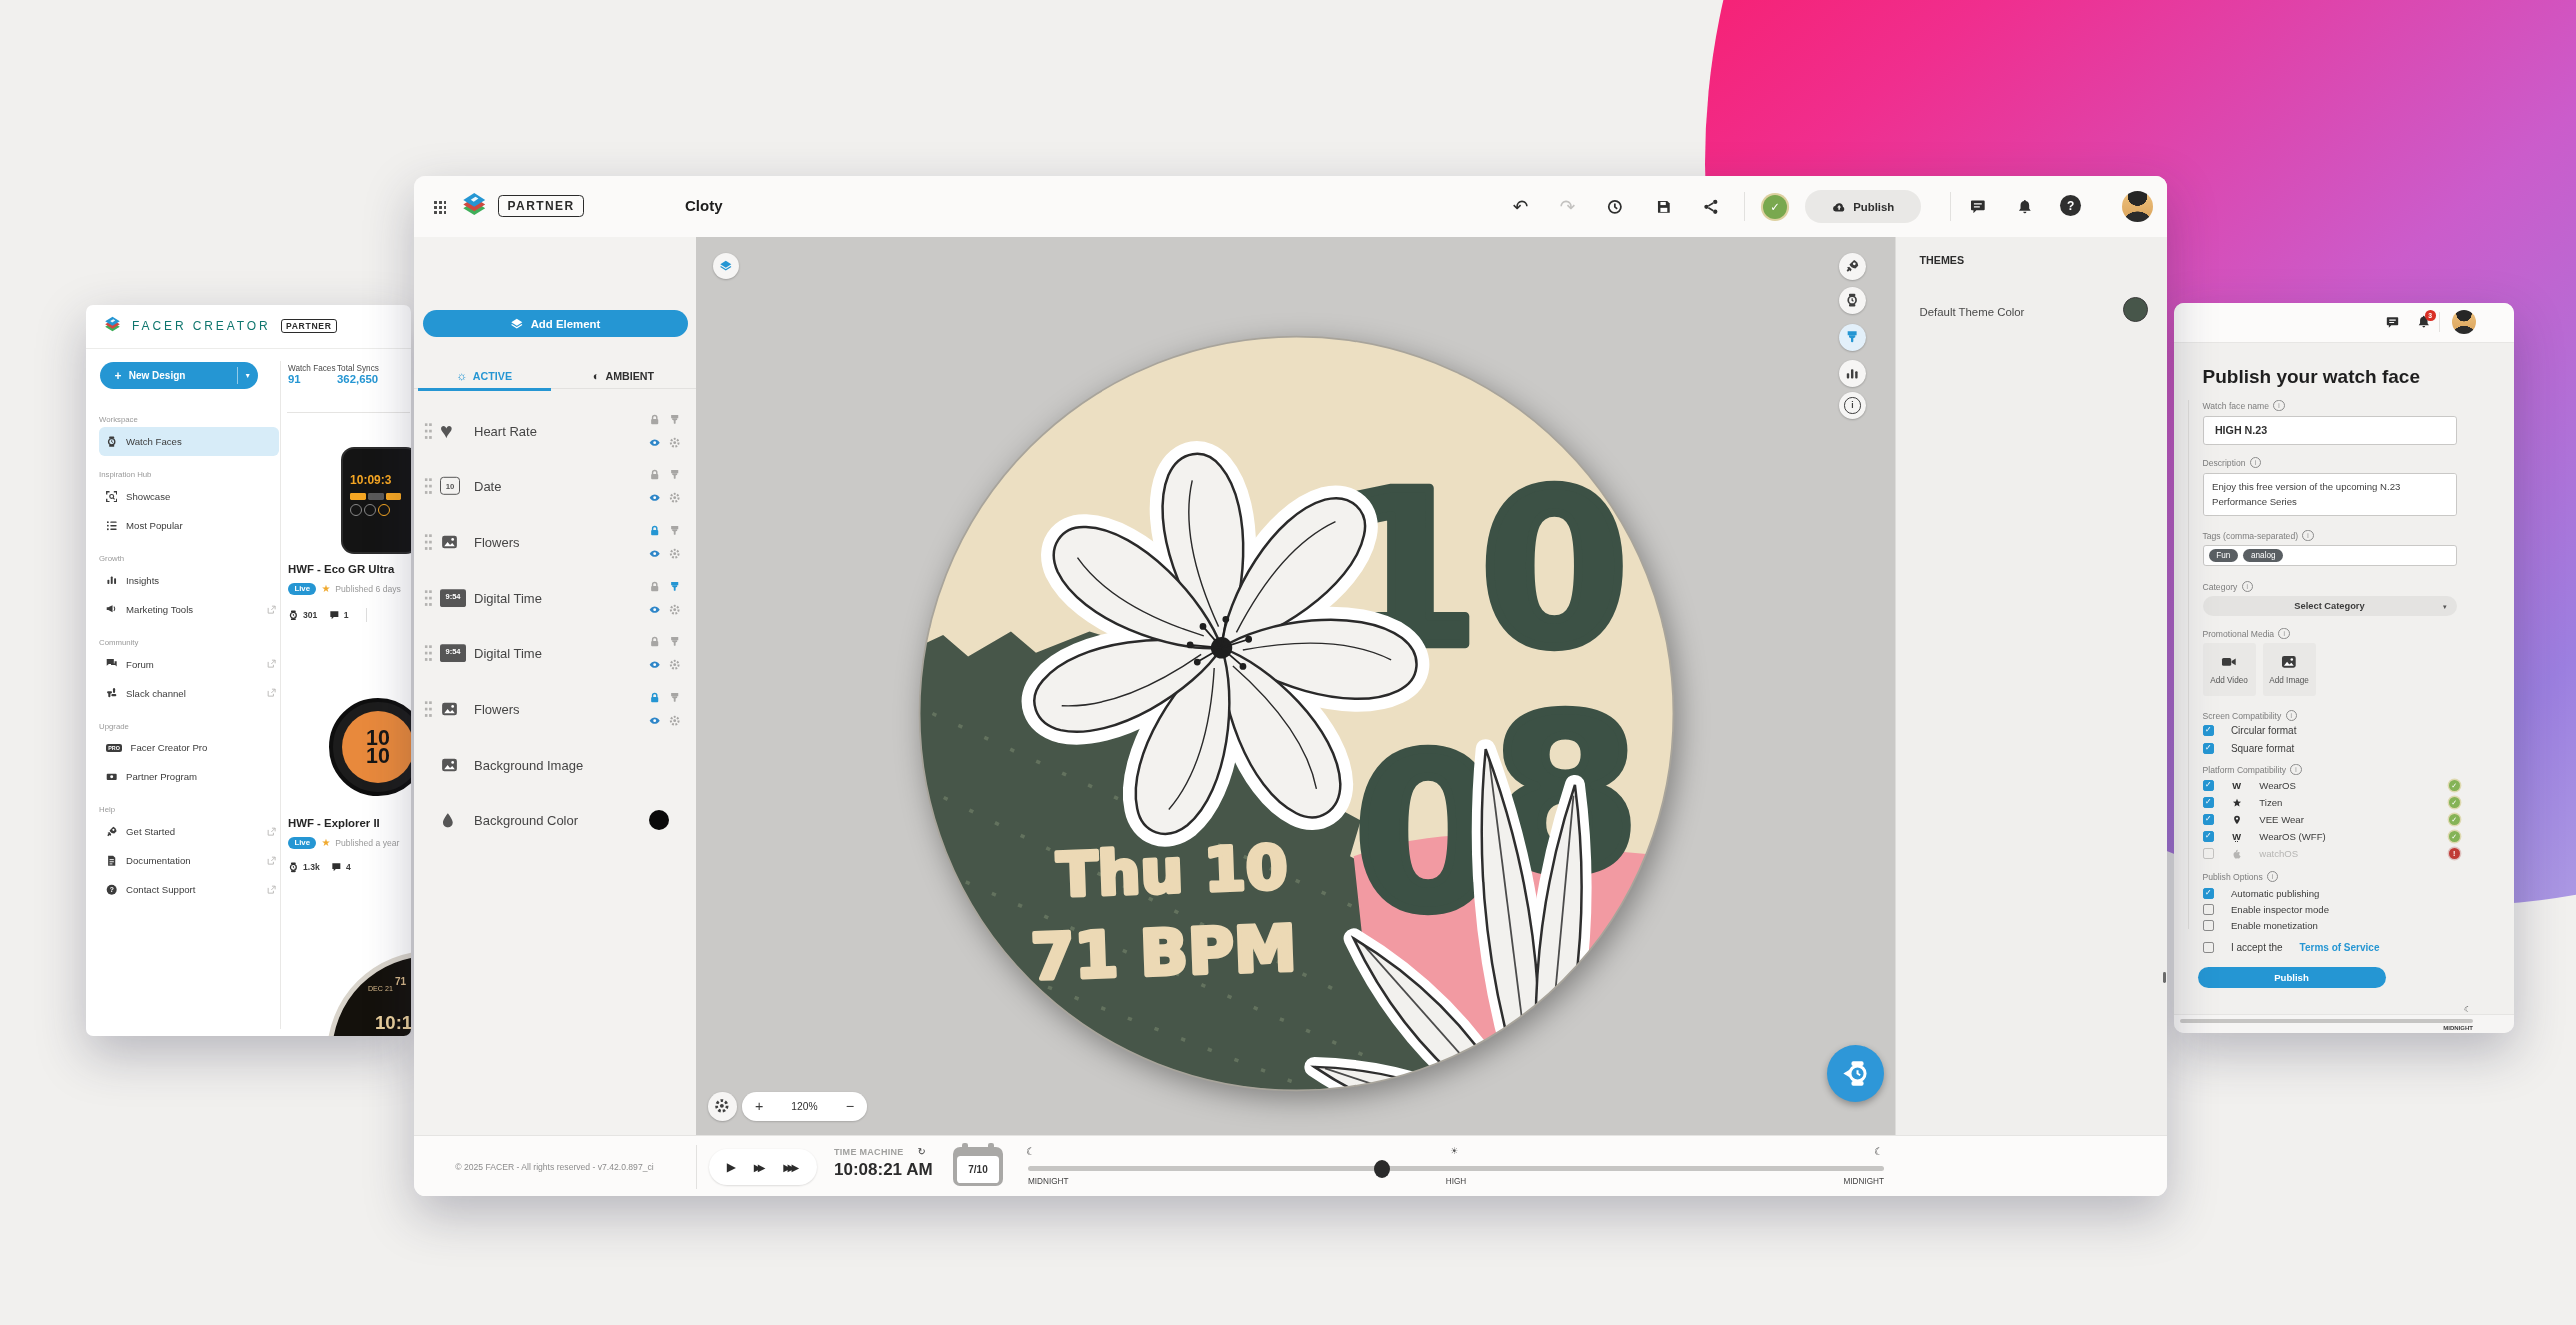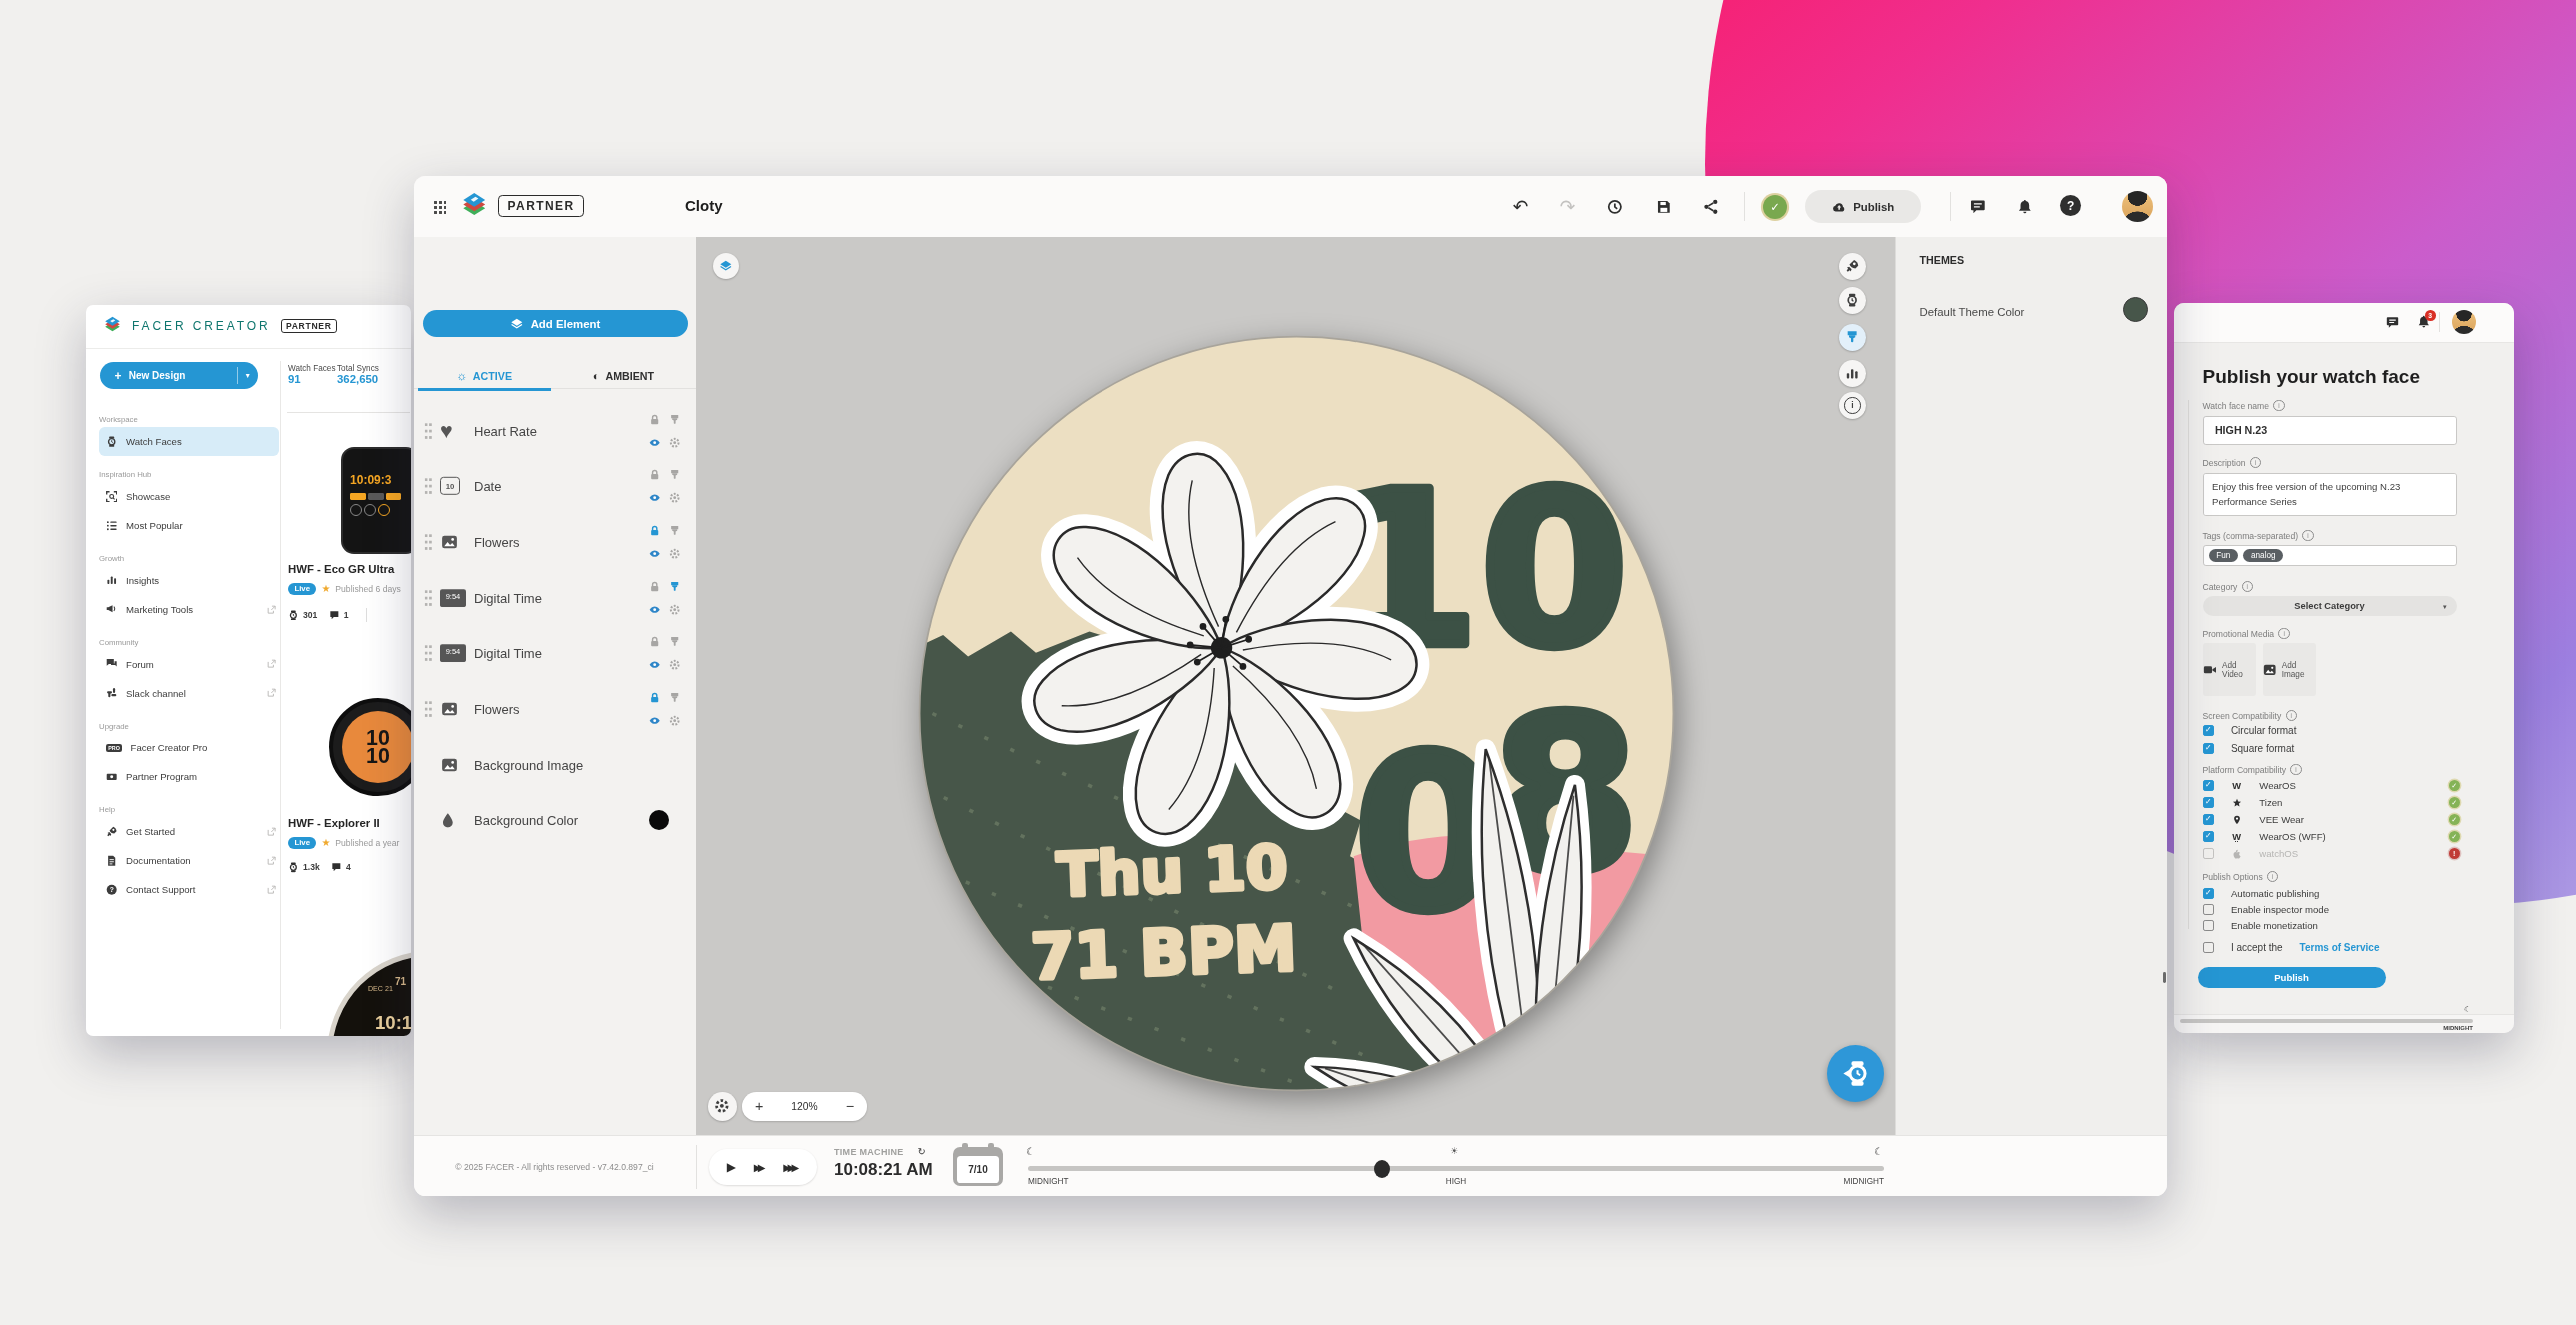--- a/index.html
+++ b/index.html
@@ -36,42 +36,42 @@
   #addel{position:absolute;left:8.6px;top:73px;width:265px;height:27px;border-radius:13.6px;background:#2596d3;color:#fff;font-weight:bold;font-size:11.4px;display:flex;align-items:center;justify-content:center;gap:7.1px}
   .tab{position:absolute;top:127px;width:133px;height:24px;display:flex;align-items:center;justify-content:center;gap:5.7px;font-weight:bold;font-size:10.7px}
   .lrow{position:absolute;left:0;width:282px;height:56px}
   .drag{position:absolute;left:10px;top:50%;width:8.6px;height:19px;transform:translateY(-50%);background-image:radial-gradient(circle,#b4b3b1 1.4px,transparent 1.7px);background-size:4.3px 6.4px}
   .licon{position:absolute;left:26px;top:50%;transform:translateY(-50%);color:#565656}
   .llab{position:absolute;left:60px;top:50%;transform:translateY(-50%);font-size:13px;color:#454545}
   .ric{position:absolute;width:11.4px;height:11.4px;color:#a7a6a4}
   .r1{top:10.7px}.r2{bottom:10.7px}.c1{left:235px}.c2{left:255px}
   .icblue{color:#2e86c8!important}
   .calico{width:18px;height:16.4px;border:1.8px solid #565656;border-radius:3.6px;font-size:7.8px;font-weight:bold;color:#565656;display:flex;align-items:center;justify-content:center}
-  .timeico{width:26px;height:15.7px;background:#565656;border-radius:2.1px;color:#fff;font-size:7.5px;font-weight:normal;display:flex;align-items:center;justify-content:center;border-bottom:2.1px solid #565656}
+  .timeico{width:26px;height:15.7px;background:#565656;border-radius:2.1px;color:#fff;font-size:7.5px;font-weight:bold;display:flex;align-items:center;justify-content:center;border-bottom:2.1px solid #565656}
   #canvas{position:absolute;left:282px;top:61px;width:1199px;height:898px;background:#cac9c7}
   .cbtn{position:absolute;width:27px;height:27px;border-radius:50%;background:#f6f5f4;box-shadow:0 0.7px 2.1px rgba(0,0,0,.25);display:flex;align-items:center;justify-content:center;color:#3f3f3f}
   #themes{position:absolute;left:1481px;top:61px;width:272px;height:898px;background:#f0efed;border-left:0.7px solid #dddcda}
   #botbar{position:absolute;left:0;top:959px;width:100%;height:61px;background:#fcfbfa;border-top:0.7px solid #e5e4e2}
   .tl-label{position:absolute;top:41px;font-size:8.2px;color:#424242}
   .zoompill{position:absolute;left:46px;top:855px;width:125px;height:28.5px;background:#fff;border-radius:14.3px;box-shadow:0 0.7px 2.1px rgba(0,0,0,.2);display:flex;align-items:center;justify-content:space-between;padding:0 13px;box-sizing:border-box}
   
   #pub{left:2174px;top:303px;width:340px;height:730px;background:#f1f0ee;z-index:2}
   #pubhead{position:absolute;left:0;top:0;width:100%;height:39px;background:#fcfbfa;border-bottom:0.7px solid #e7e6e4}
   .plab{position:absolute;font-size:8.6px;color:#7d7d7d;display:flex;align-items:center;gap:4.3px}
   .info{width:9.3px;height:9.3px;border:0.9px solid #8c8c8c;border-radius:50%;font-size:6.4px;color:#8c8c8c;display:inline-flex;align-items:center;justify-content:center;font-style:normal}
   .pinput{position:absolute;background:#fff;border:0.7px solid #c9c8c6;border-radius:2.9px;box-sizing:border-box}
   .cb{width:11.4px;height:11.4px;border-radius:2.1px;border:1.4px solid #8a8a8a;box-sizing:border-box;flex:none;position:relative}
   .cb.on{background:#2596d3;border-color:#2596d3}
   .cb.on::after{content:"✓";color:#fff;font-size:7.8px;font-weight:bold;position:absolute;left:1.4px;top:-0.7px}
   .cbrow{position:absolute;display:flex;align-items:flex-start;gap:17px;font-size:10px;color:#3c3c3c}
   .st{width:11.4px;height:11.4px;border-radius:50%;display:flex;align-items:center;justify-content:center;font-size:7.1px;color:#fff;font-weight:bold}
   .stok{background:#85b357;box-shadow:0 0 0 1.4px #ded9b0}
   .ster{background:#c03b36;box-shadow:0 0 0 1.4px #dfc2c0}
   .chip{background:#5a5f63;color:#fff;font-size:8.2px;border-radius:8.6px;padding:2.1px 7.8px;font-weight:500}
-  .promo{width:53px;height:53px;background:#e9e8e6;border-radius:2.9px;display:flex;align-items:center;justify-content:center;gap:5.7px;font-size:8.2px;color:#555}
+  .promo{width:53px;height:53px;background:#e9e8e6;border-radius:2.9px;display:flex;flex-direction:column;align-items:center;justify-content:center;gap:5.7px;font-size:8.2px;color:#555}
   .pfico{width:11.4px;height:11.4px;color:#2f2f2f;display:flex;align-items:center;justify-content:center;font-weight:bold;font-size:9.3px;flex:none}
   .avatar{border-radius:50%;background:
      radial-gradient(circle at 50% 118%, #2b2b2b 0 40%, transparent 41%),
      radial-gradient(circle at 50% 16%, #262626 0 32%, transparent 33%),
      linear-gradient(#eec27f,#d9a158)}
 </style>
 </head>
 <body>
 
 <svg width="0" height="0" style="position:absolute">

